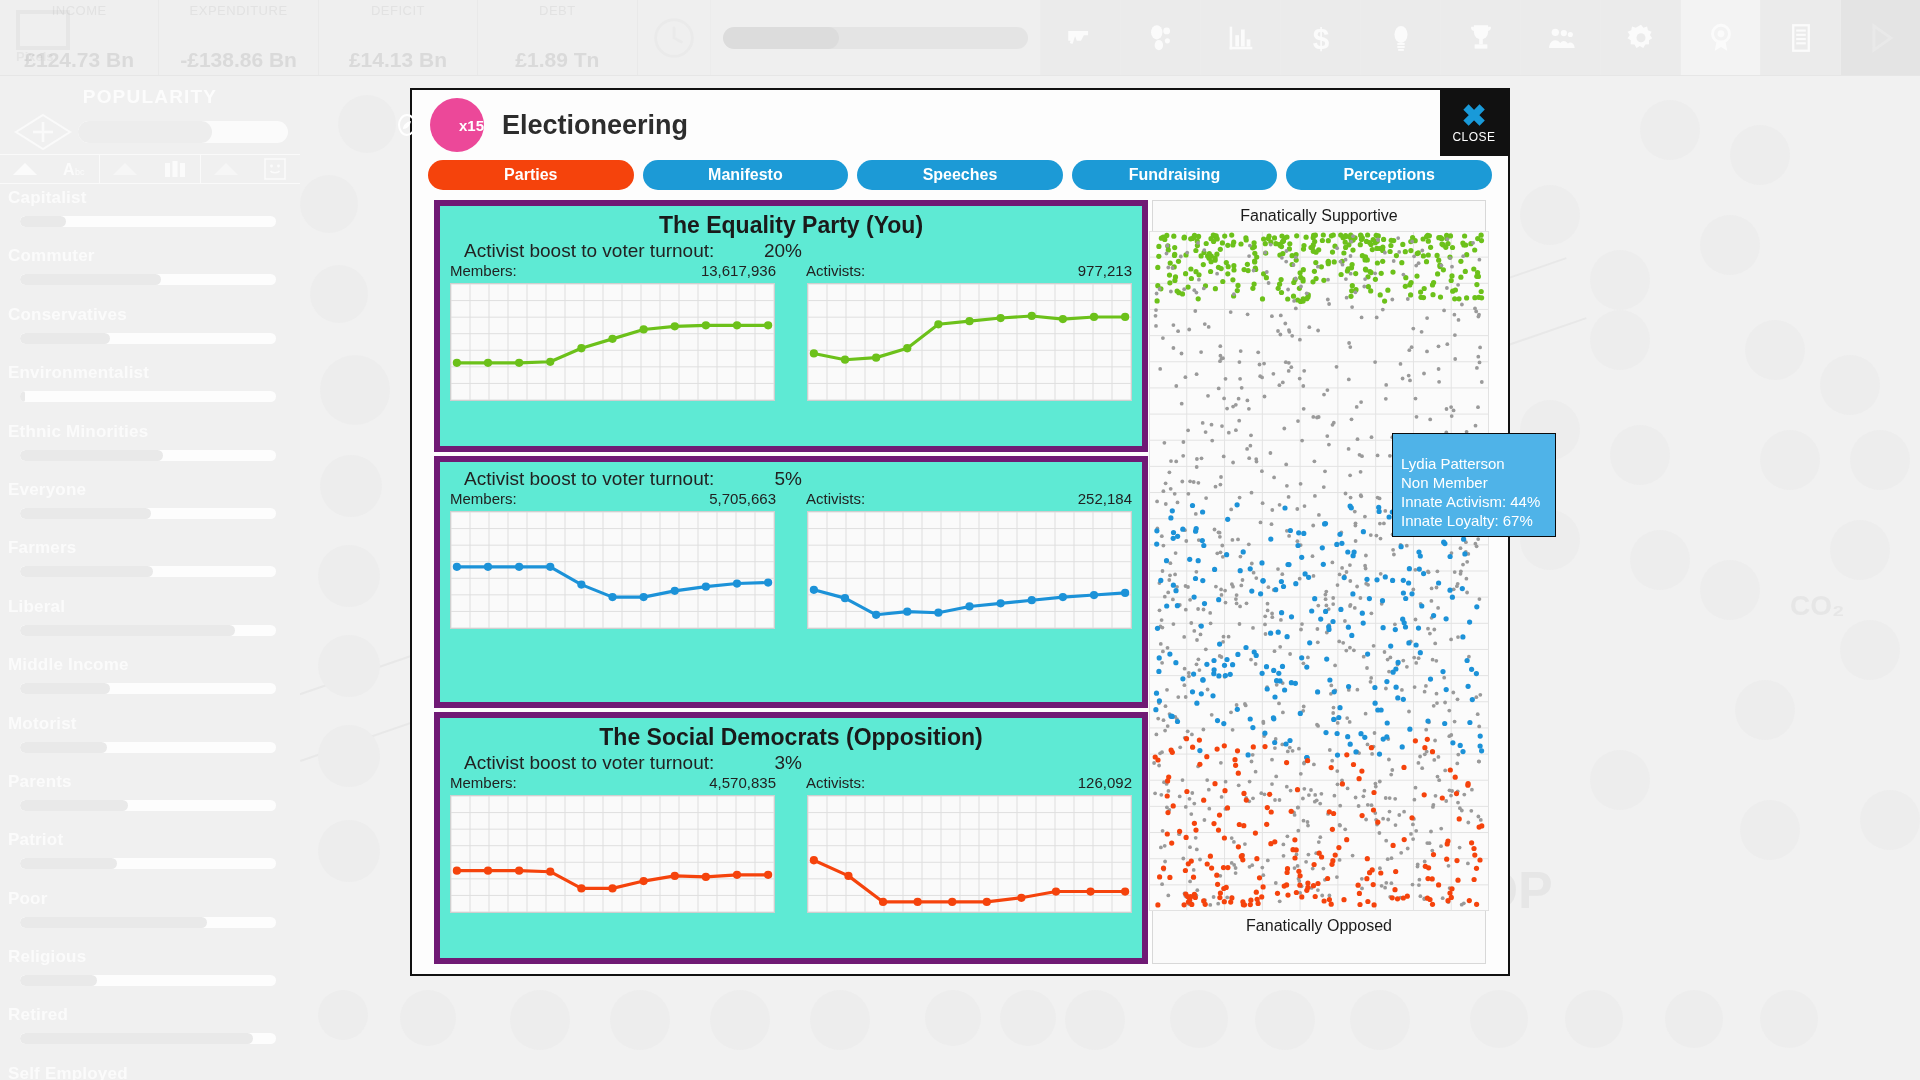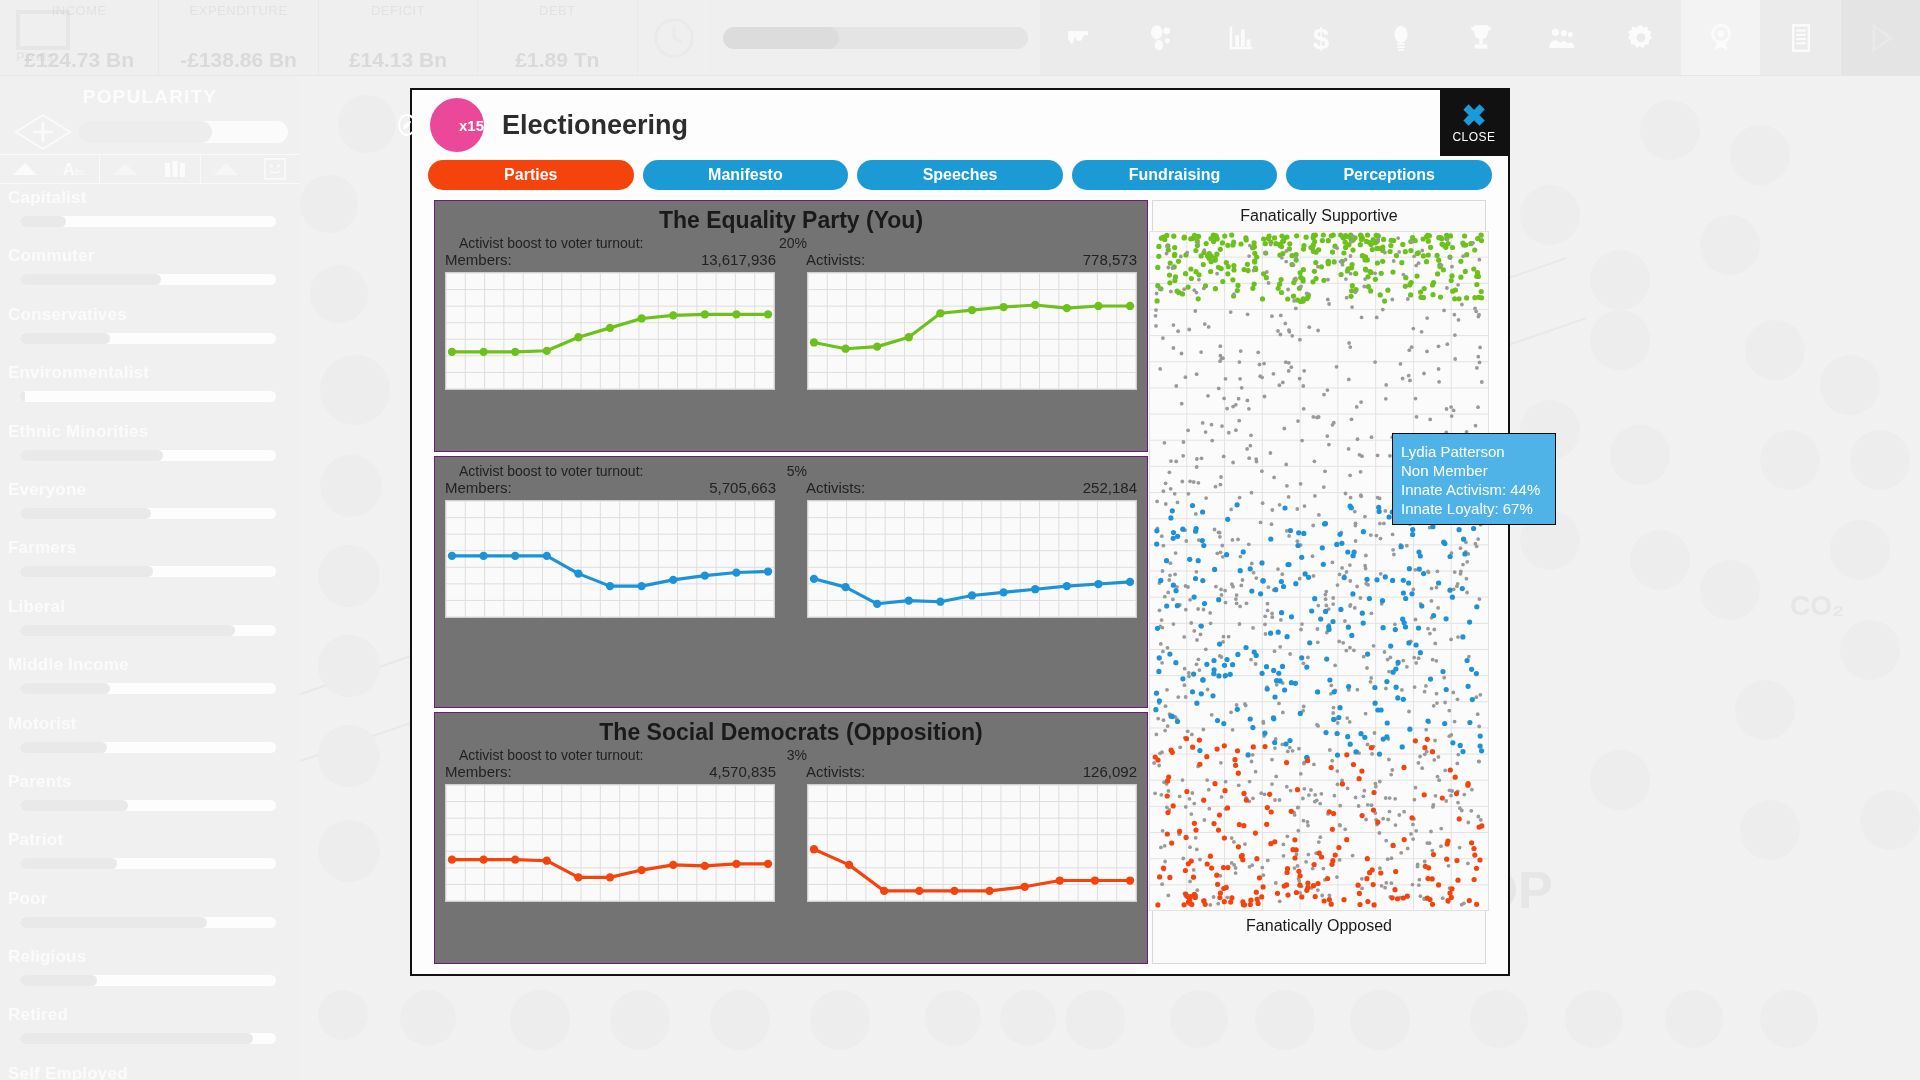--- a/index.html
+++ b/index.html
@@ -111,40 +111,40 @@
   .tabs { display: flex; gap: 9px; padding: 0 16px; }
   .tab {
     flex: 1; height: 30px; border-radius: 15px; background: #1c9ad6;
     color: #fff; font-size: 16px; font-weight: bold;
     display: flex; align-items: center; justify-content: center; cursor: pointer;
   }
   .tab.active { background: #f5430c; }
 
   .body { display: flex; padding: 10px 22px 16px 22px; gap: 4px; height: 790px; }
   .left-col { width: 718px; display: flex; flex-direction: column; gap: 4px; }
-  .party-card { flex: 1; background: #737373; border: 1px solid #701a75; padding: 6px 10px 8px 10px; }
+  .party-card { flex: 1; background: #5eead4; border: 6px solid #701a75; padding: 6px 10px 8px 10px; }
   .party-title { text-align: center; font-size: 23px; font-weight: bold; color: #1a1a1a; margin-bottom: 1px; }
-  .row-line { display: flex; font-size: 14px; color: #222; padding: 0 4px; }
+  .row-line { display: flex; font-size: 19px; color: #222; padding: 0 4px; }
   .rl-label { }
   .rl-val { margin-left: auto; }
   .boost-row { padding-left: 14px; padding-right: 330px; }
   .two-col { display: flex; gap: 30px; }
   .two-col > div { flex: 1; display: flex; font-size: 15px; color: #222; }
   .charts { display: flex; gap: 32px; margin-top: 4px; }
   .chart-box { flex: 1; height: 118px; position: relative; background: #fafafa; border: 1px solid #cfcfcf; }
   .chart-box svg { display: block; width: 100%; height: 100%; }
 
   .right-col { width: 334px; background: #fafafa; border: 1px solid #d8d8d8;
                display: flex; flex-direction: column; align-items: center; }
   .rc-label { font-size: 16px; color: #1a1a1a; padding: 6px 0; }
   .scatter { position: relative; width: 340px; height: 680px; }
   .scatter svg { display: block; }
   .tooltip {
     position: absolute; left: 243px; top: 202px; width: 164px;
-    background: #4fb3e8; border: 1px solid #0b0b0b; padding: 8px 6px 6px 8px; z-index: 5;
+    background: #4fb3e8; border: 1px solid #0b0b0b; padding: 20px 6px 6px 8px; z-index: 5;
   }
   .tooltip div { color: #fff; font-size: 15px; line-height: 19px; }
 </style>
 </head>
 <body>
 
 <div id="root">
 
   <div class="bg-layer">
 
@@ -500,21 +500,21 @@
             <span class="rl-label">Activist boost to voter turnout:</span>
             <span class="rl-val">20%</span>
           </div>
           <div class="two-col">
             <div>
               <span>Members:</span>
               <span class="rl-val">13,617,936</span>
             </div>
             <div>
               <span>Activists:</span>
-              <span class="rl-val">778,573</span>
+              <span class="rl-val">977,213</span>
             </div>
           </div>
           <div class="charts">
             <div class="chart-box">
                 <svg viewBox="0 0 330 118" preserveAspectRatio="none">
                   <line x1="0" x2="0" y1="0" y2="118" stroke="#dedede" stroke-width="1"></line>
                   <line x1="19.41176470588235" x2="19.41176470588235" y1="0" y2="118" stroke="#dedede" stroke-width="1"></line>
                   <line x1="38.8235294117647" x2="38.8235294117647" y1="0" y2="118" stroke="#dedede" stroke-width="1"></line>
                   <line x1="58.235294117647065" x2="58.235294117647065" y1="0" y2="118" stroke="#dedede" stroke-width="1"></line>
                   <line x1="77.6470588235294" x2="77.6470588235294" y1="0" y2="118" stroke="#dedede" stroke-width="1"></line>

